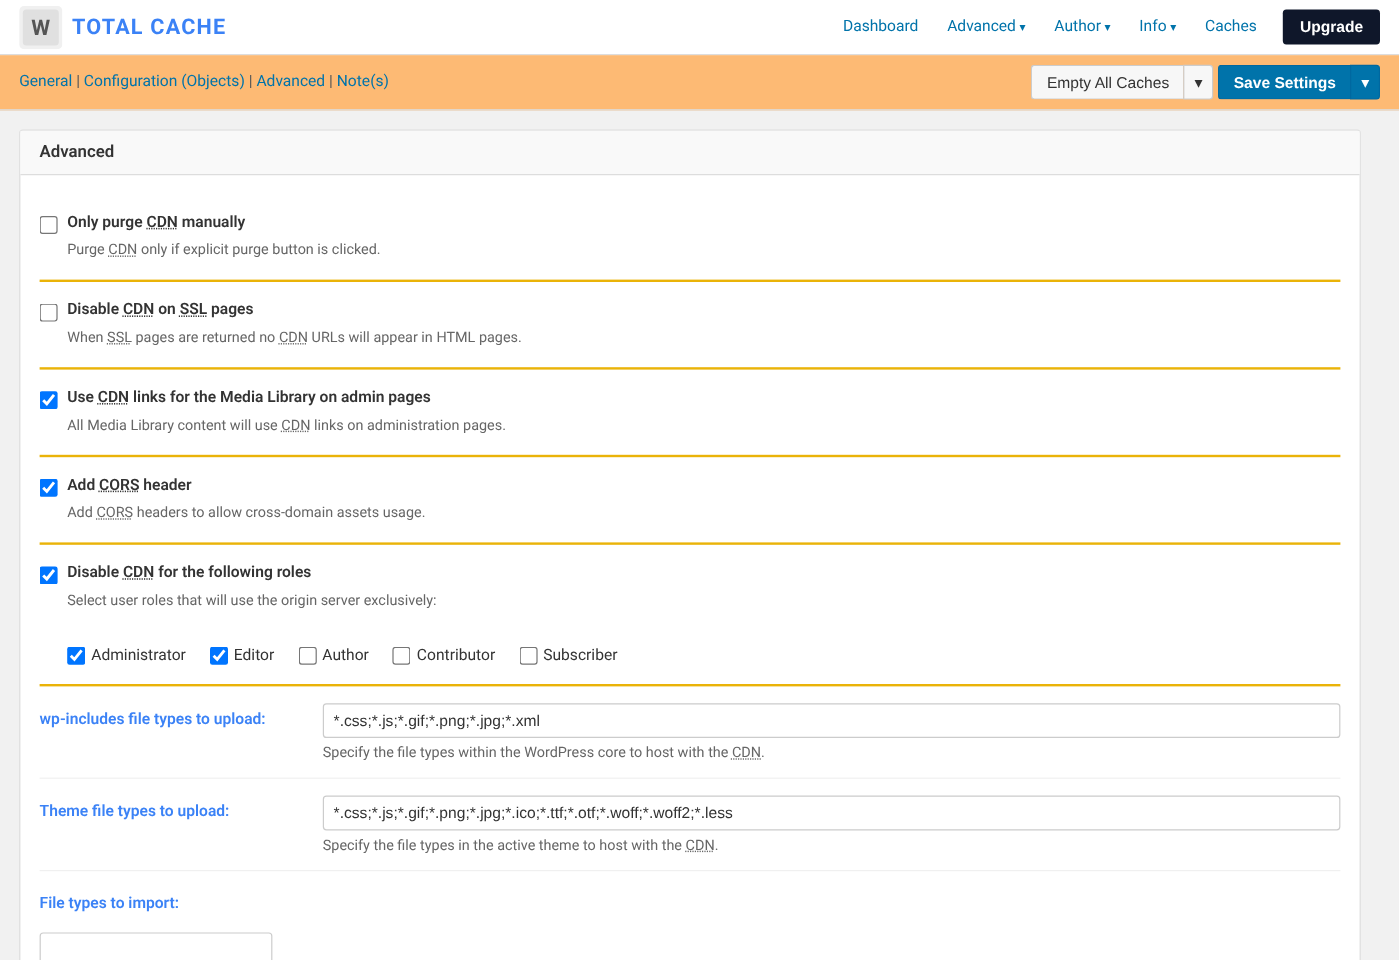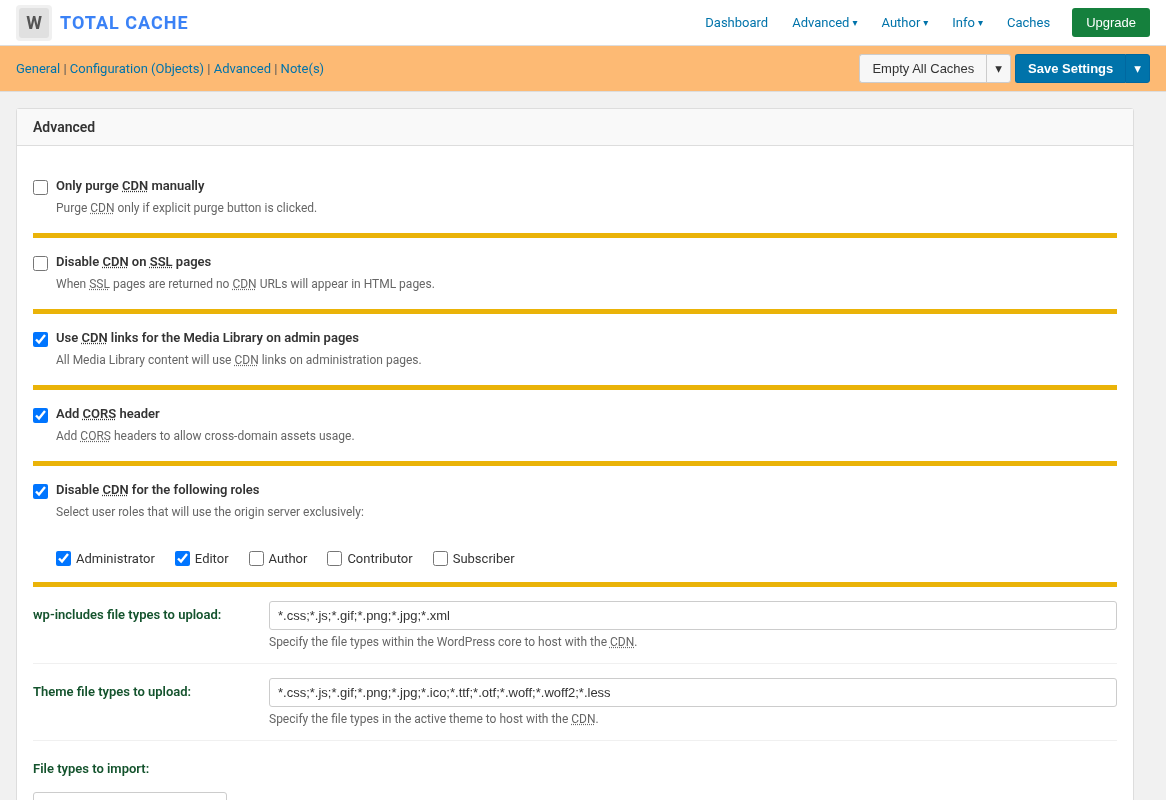--- a/index.html
+++ b/index.html
@@ -40,27 +40,27 @@
       color: #0073aa;
       cursor: pointer;
       font-size: 13px;
       text-decoration: none;
       display: flex;
       align-items: center;
       gap: 3px;
     }
     .nav-item .chevron { font-size: 10px; }
     .upgrade-btn {
-      background: #15803d;
+      background: #0f172a;
       color: #fff;
       border: none;
       padding: 7px 14px;
       border-radius: 3px;
       font-size: 13px;
-      font-weight: 400;
+      font-weight: 700;
       cursor: pointer;
       margin-left: 8px;
     }
 
     
     .sub-nav {
       background: #fdba74;
       border-bottom: 1px solid #ddd;
       padding: 8px 16px;
       display: flex;
@@ -133,21 +133,21 @@
       font-weight: 600;
       color: #333;
     }
     .section-body {
       padding: 16px;
     }
 
     
     .setting-row {
       padding: 16px 0;
-      border-bottom: 5px solid #eab308;
+      border-bottom: 2px solid #eab308;
     }
     .setting-row:last-child { border-bottom: none; }
 
     .setting-label-row {
       display: flex;
       align-items: flex-start;
       gap: 8px;
       margin-bottom: 4px;
     }
     .setting-label-row input[type="checkbox"] {
@@ -204,21 +204,21 @@
       padding: 14px 0;
       border-bottom: 1px solid #f0f0f0;
       display: flex;
       align-items: flex-start;
       gap: 16px;
     }
     .form-row:last-child { border-bottom: none; flex-direction: column; }
     .form-label {
       font-size: 13px;
       font-weight: 600;
-      color: #14532d;
+      color: #3b82f6;
       min-width: 220px;
       padding-top: 6px;
       flex-shrink: 0;
     }
     .form-field {
       flex: 1;
     }
     .form-field input[type="text"] {
       width: 100%;
       padding: 6px 8px;

